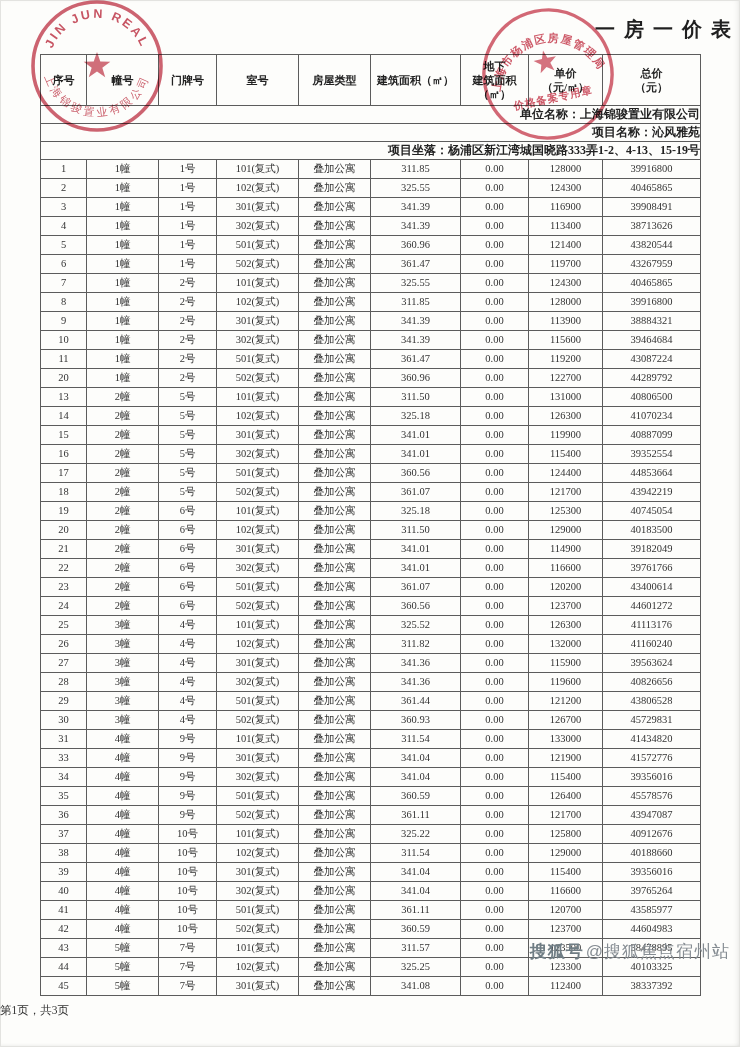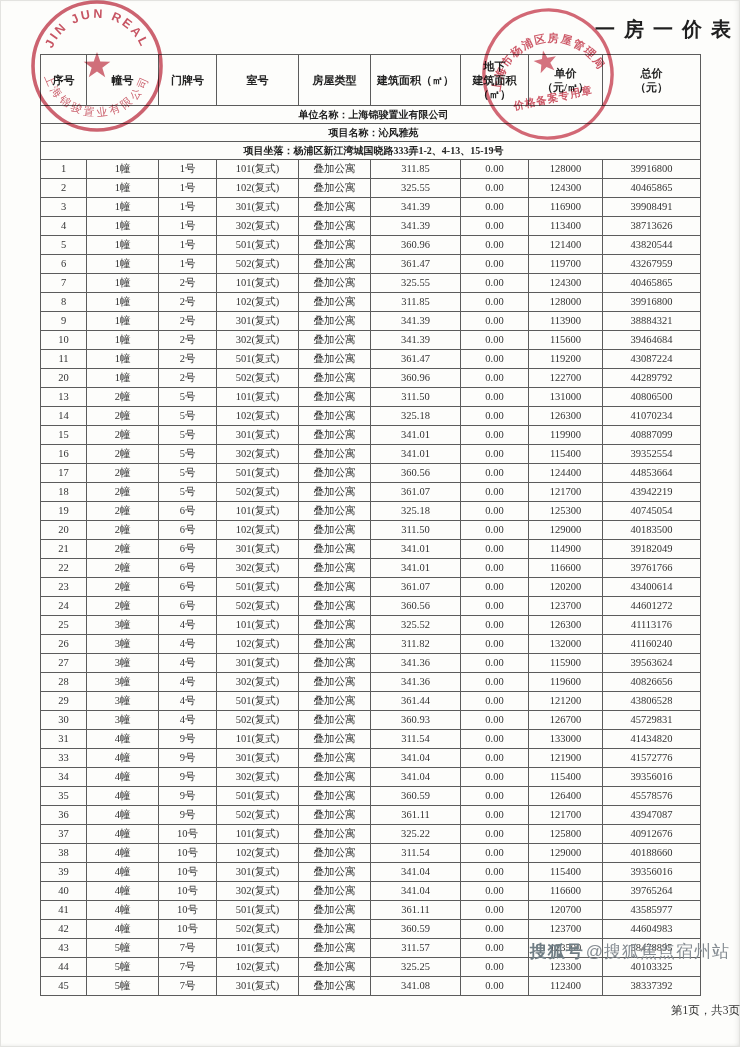--- a/index.html
+++ b/index.html
@@ -21,36 +21,36 @@
   table.price-table{
     position:absolute;top:54px;left:40px;width:660px;
     border-collapse:collapse;table-layout:fixed;
   }
   .price-table td,.price-table th{
     border:1px solid #5c5c5c;
     padding:0;vertical-align:middle;
     overflow:hidden;
   }
   tr.info-row td{
-    height:17px;font-size:10px;text-align:center;padding-left:6px;
+    height:17px;font-size:12px;text-align:right;padding-left:6px;
     color:#222;
   }
   tr.info-row .lbl{font-weight:bold;}
   tr.info-row .val{font-weight:bold;}
   thead th{
     height:50px;font-size:11px;font-weight:bold;color:#222;
     text-align:center;white-space:pre-line;line-height:1.3;
   }
   tbody.data td{
     height:18px;font-size:10.5px;text-align:center;line-height:1;
     color:#333;
   }
   .footer{
     position:absolute;top:1003px;left:0;width:100%;
-    text-align:right;font-size:11.5px;color:#333;
+    text-align:left;font-size:11.5px;color:#333;
   }
   .watermark{
     position:absolute;top:940px;right:10px;
     font-family:"Liberation Sans","DejaVu Sans",sans-serif;
     font-size:17px;color:#858c92;letter-spacing:1px;
     user-select:none;
   }
   .watermark .wm-logo{color:#6f7d84;font-weight:bold;margin-right:2px;}
   svg.seal{
     position:absolute;

